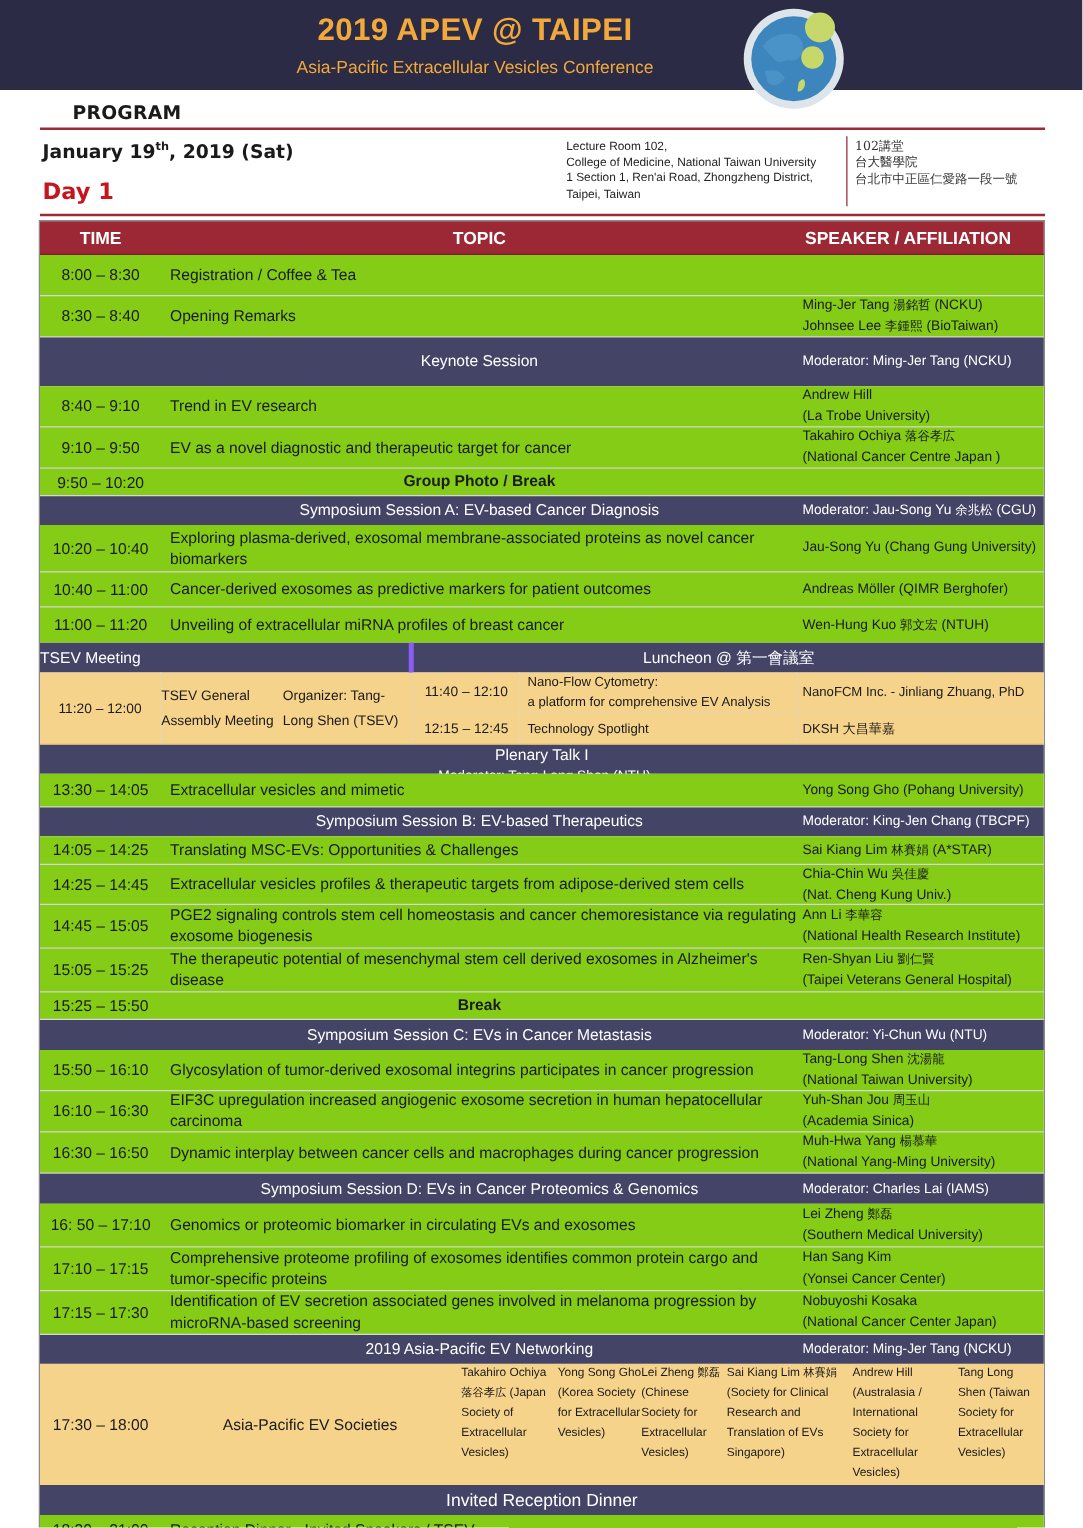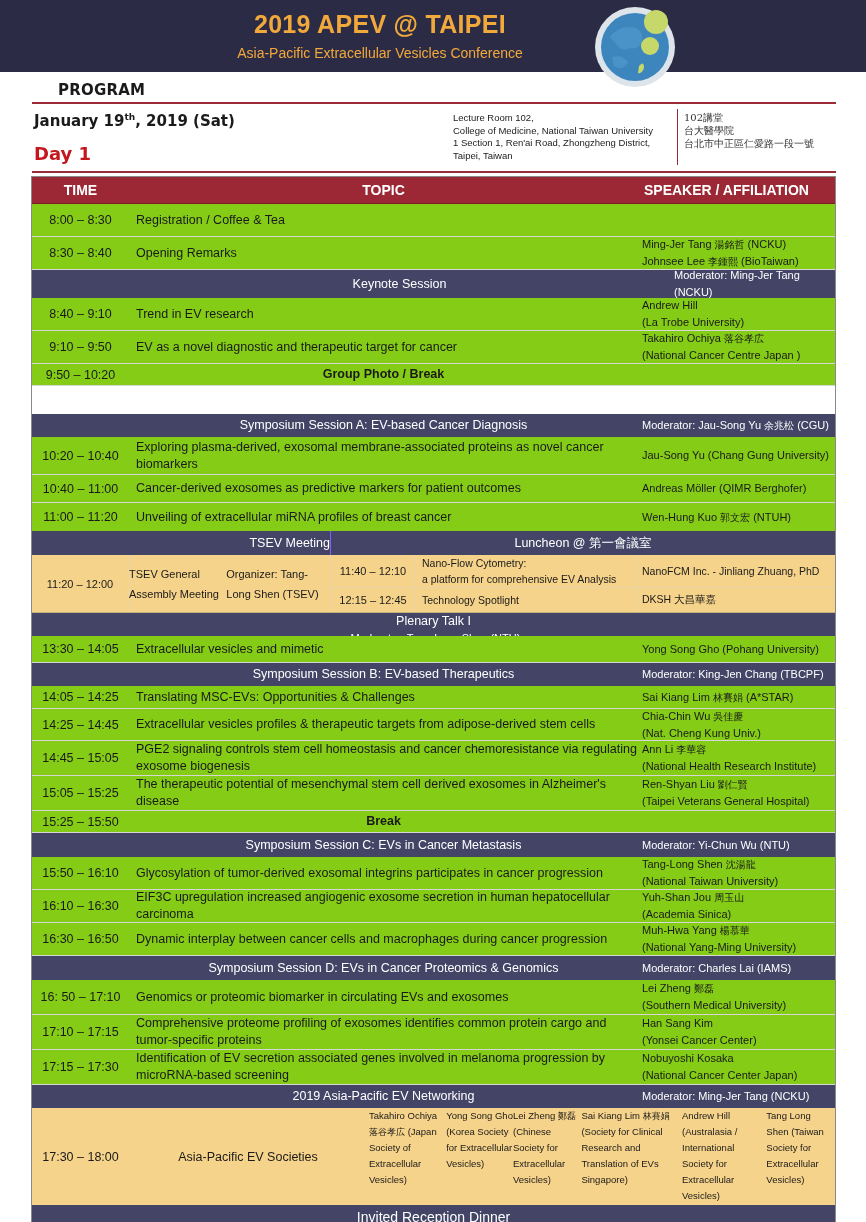--- a/index.html
+++ b/index.html
@@ -40,21 +40,21 @@
 
   .sec { background: #434466; color: #fff; height: 23px; border-bottom: none; }
   .sec .c-topic { text-align: center; padding-left: 0; font-size: 12.5px; color: #fff; }
   .sec .c-spk { font-size: 11px; color: #fff; }
   .sec + .row { border-top: none; }
 
   .cjk { font-family: "DejaVu Serif", serif; font-size: 10px; }
 
   
   .lunch-head { display: flex; height: 24px; background: #434466; color: #fff; }
-  .lh-left { width: 299px; flex: none; text-align: right; font-size: 12.5px; line-height: 24px; border-right: 1px solid #8b5cf6; }
+  .lh-left { width: 299px; flex: none; text-align: left; font-size: 12.5px; line-height: 24px; border-right: 4px solid #8b5cf6; }
   .lh-right { flex: 1; text-align: center; font-size: 12.5px; line-height: 24px; }
   .lunch-body { display: flex; height: 58px; background: #f6d38a; border-bottom: 1px solid #c9b07a; }
   .lb-time { width: 97px; flex: none; display: flex; align-items: center; justify-content: center; font-size: 11px; border-right: 1px solid #ead5a6; }
   .lb-meet { width: 202px; flex: none; display: flex; flex-direction: row; align-items: center; justify-content: center; font-size: 11px; line-height: 20px; border-right: 1px solid #ead5a6; }
   .lb-sub { flex: 1; display: flex; flex-direction: column; }
   .lb-row { display: flex; flex: 1; align-items: center; }
   .lb-row:first-child { border-bottom: 1px solid #ead5a6; height: 33px; flex: none; }
   .lb-t { width: 85px; flex: none; text-align: center; font-size: 11px; border-right: 1px solid #ead5a6; height: 100%; display: flex; align-items: center; justify-content: center; }
   .lb-topic { width: 222px; flex: none; font-size: 10.5px; line-height: 16px; padding-left: 6px; border-right: 1px solid #ead5a6; height: 100%; display: flex; flex-direction: column; justify-content: center; }
   .lb-spk { flex: 1; font-size: 10.5px; padding-left: 4px; }
@@ -116,21 +116,21 @@
         <div class="c-spk"></div>
       </div>
       <div class="row" style="height: 33px;">
         <div class="c-time">8:30 – 8:40</div>
         <div class="c-topic">Opening Remarks</div>
         <div class="c-spk">
           <div><span>Ming-Jer Tang </span><span class="cjk">湯銘哲</span><span> (NCKU)</span></div>
           <div><span>Johnsee Lee </span><span class="cjk">李鍾熙</span><span>  (BioTaiwan)</span></div>
         </div>
       </div>
-      <div class="row sec" style="height: 28px; gap: 16px;">
+      <div class="row sec" style="height: 39px;">
         <div class="c-time"></div>
         <div class="c-topic">Keynote Session</div>
         <div class="c-spk">Moderator: Ming-Jer Tang (NCKU)</div>
       </div>
       <div class="row" style="height: 33px;">
         <div class="c-time">8:40 – 9:10</div>
         <div class="c-topic">Trend in EV  research</div>
         <div class="c-spk">
           <div><span>Andrew Hill</span></div>
           <div><span>(La Trobe University)</span></div>
@@ -142,21 +142,21 @@
         <div class="c-spk">
           <div><span>Takahiro Ochiya </span><span class="cjk">落谷孝広</span></div>
           <div><span>(National Cancer Centre Japan )</span></div>
         </div>
       </div>
       <div class="row" style="height: 22px;">
         <div class="c-time">9:50 – 10:20</div>
         <div class="c-topic center">Group Photo / Break</div>
         <div class="c-spk"></div>
       </div>
-      <div class="row sec" style="height: 23px; margin-top: 28px;">
+      <div class="row sec" style="height: 23px;">
         <div class="c-time"></div>
         <div class="c-topic">Symposium Session A: EV-based Cancer Diagnosis</div>
         <div class="c-spk"><span>Moderator: Jau-Song Yu </span><span class="cjk">余兆松</span><span> (CGU)</span></div>
       </div>
       <div class="row" style="height: 38px;">
         <div class="c-time">10:20 – 10:40</div>
         <div class="c-topic">Exploring plasma-derived, exosomal membrane-associated proteins as novel cancer biomarkers</div>
         <div class="c-spk">
           <div><span>Jau-Song Yu (Chang Gung University)</span></div>
         </div>

